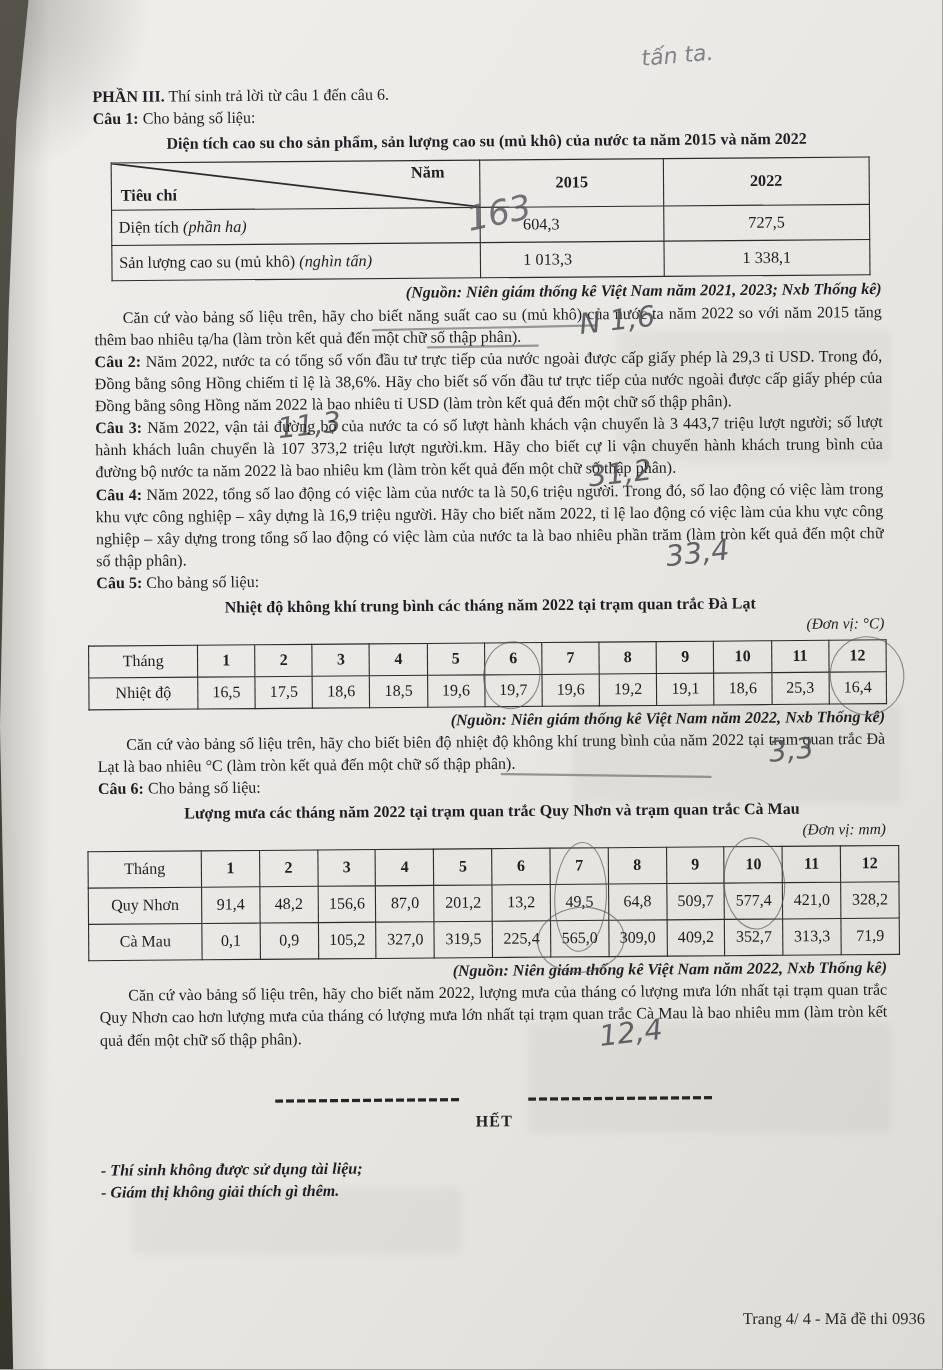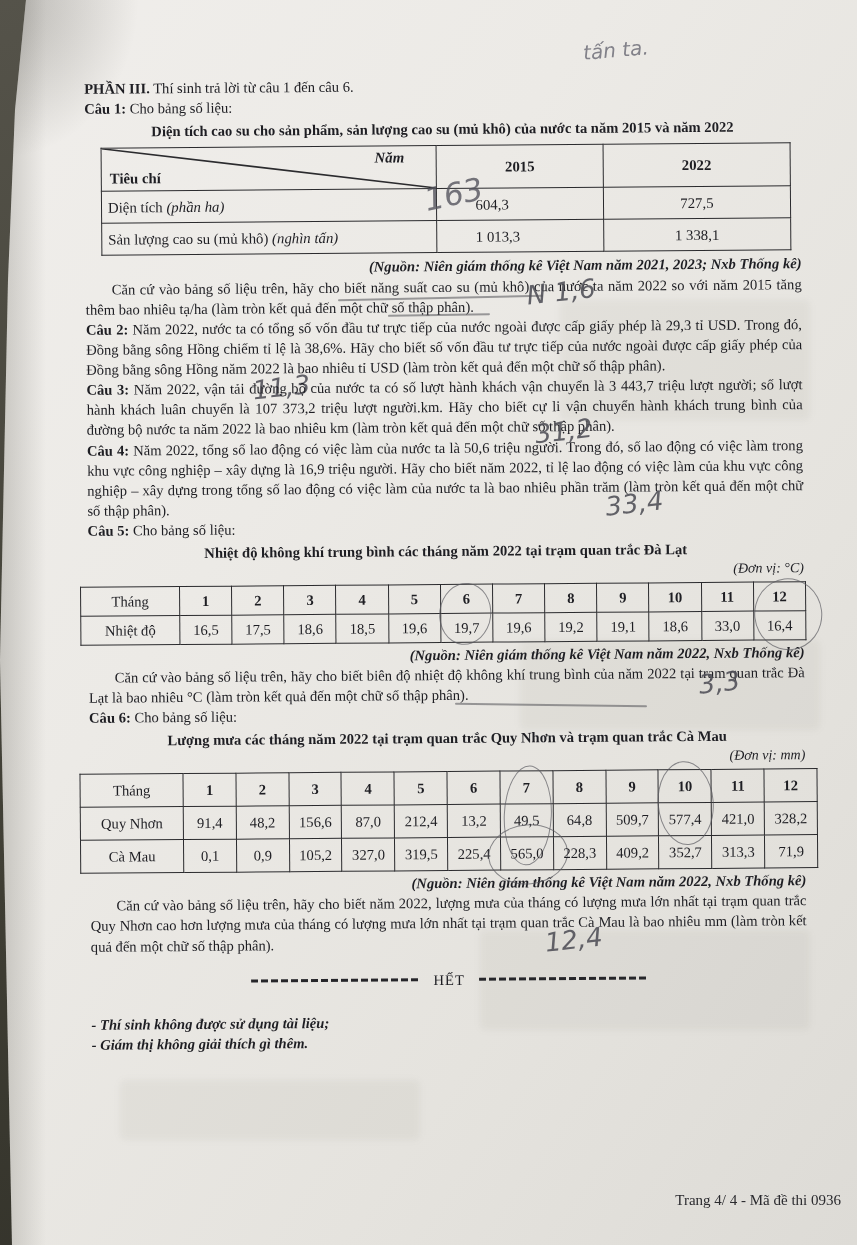--- a/index.html
+++ b/index.html
@@ -28,21 +28,21 @@
   .ttl{font-weight:700;text-align:center;margin-top:3px;text-indent:0;}
   .src{font-style:italic;font-weight:600;text-align:right;margin:1px 0 0 0;text-indent:0;}
   .unit{font-style:italic;text-align:right;font-size:14px;margin:0;text-indent:0;}
 
   
   table{border-collapse:collapse;}
   .t1{width:690px;margin:6px 0 3px 16px;font-size:14.8px;}
   .t1 td,.t1 th{border:1.4px solid #2b2b2e;padding:2px 6px;}
   .t1 .diag{width:350px;height:42px;position:relative;padding:0;}
   .t1 .diag svg{position:absolute;inset:0;width:100%;height:100%;}
-  .diag-top{position:absolute;top:1px;right:32px;font-weight:700;font-style:italic;}
+  .diag-top{position:absolute;top:1px;right:32px;font-weight:700;}
   .diag-bot{position:absolute;bottom:2px;left:8px;font-weight:700;}
   .t1 th.yr{font-weight:700;text-align:center;}
   .t1 .yr15{width:158px;}
   .t1 .yr22{width:182px;}
   .t1 td.lbl{text-align:left;font-weight:400;height:27px;}
   .t1 td.v15{text-align:left;padding-left:38px;}
   .t1 td.v22{text-align:center;}
 
   
   .t2{width:726px;margin:3px 0 2px -8px;font-size:14.6px;table-layout:fixed;}
@@ -72,21 +72,21 @@
   .hw{font-family:"DejaVu Sans", sans-serif;font-style:italic;color:#4f4f57;}
   .answer{position:absolute;font-size:26px;line-height:1;transform:rotate(-6deg);opacity:.88;white-space:nowrap;}
   .top-note{position:absolute;left:583px;top:38px;font-size:20px;color:#70707a;transform:rotate(-5deg);opacity:.85;}
   .scribble{position:absolute;left:424px;top:176px;font-size:31px;color:#55555e;transform:rotate(-12deg);opacity:.8;}
   .stroke{position:absolute;height:2px;background:rgba(82,82,88,.55);border-radius:2px;pointer-events:none;}
 
   
   .end-row{display:flex;align-items:center;justify-content:center;gap:14px;margin-top:16px;text-indent:0;}
   .dash{width:168px;height:2.4px;
     background:repeating-linear-gradient(90deg,#26262a 0 7px,rgba(0,0,0,0) 7px 10px);}
-  .end-label{font-weight:400;letter-spacing:1px;}
+  .end-label{font-weight:700;letter-spacing:1px;margin-top:40px;}
   .notes{margin-top:22px;font-style:italic;font-weight:600;text-align:left;text-indent:0;}
   .footer{position:absolute;right:16px;top:1192px;font-size:15px;color:#2a2a2e;text-align:center;}
 </style>
 </head>
 <body>
 
 <div class="paper">
 
   <div class="smudge" style="left:560px;top:300px;width:250px;height:120px;"></div>
   <div class="smudge" style="left:520px;top:640px;width:300px;height:90px;"></div>
@@ -180,21 +180,21 @@
       <td>16,5</td>
             <td>17,5</td>
             <td>18,6</td>
             <td>18,5</td>
             <td>19,6</td>
             <td>19,7</td>
             <td>19,6</td>
             <td>19,2</td>
             <td>19,1</td>
             <td>18,6</td>
-            <td>33,0</td>
+            <td>25,3</td>
             <td>16,4</td>
           </tr>
     </tbody>
       </table>
 
     <p class="line src">(Nguồn: Niên giám thống kê Việt Nam năm 2022, Nxb Thống kê)</p>
 
     <div class="para ind">
       <span>Căn cứ vào bảng số liệu trên, hãy cho biết biên độ nhiệt độ không khí trung bình của năm 2022 tại trạm quan trắc Đà Lạt là bao nhiêu °C (làm tròn kết quả đến một chữ số thập phân).</span>
       <span class="hw answer" style="left:584px;top:8px;">3,3</span>
@@ -223,40 +223,40 @@
             <td>11</td>
             <td>12</td>
           </tr>
       <tr>
         <th>Quy Nhơn</th>
 
       <td>91,4</td>
             <td>48,2</td>
             <td>156,6</td>
             <td>87,0</td>
-            <td>212,4</td>
+            <td>201,2</td>
             <td>13,2</td>
             <td>49,5</td>
             <td>64,8</td>
             <td>509,7</td>
             <td>577,4</td>
             <td>421,0</td>
             <td>328,2</td>
           </tr>
       <tr>
         <th>Cà Mau</th>
 
       <td>0,1</td>
             <td>0,9</td>
             <td>105,2</td>
             <td>327,0</td>
             <td>319,5</td>
             <td>225,4</td>
             <td>565,0</td>
-            <td>228,3</td>
+            <td>309,0</td>
             <td>409,2</td>
             <td>352,7</td>
             <td>313,3</td>
             <td>71,9</td>
           </tr>
     </tbody>
       </table>
 
     <p class="line src">(Nguồn: Niên giám thống kê Việt Nam năm 2022, Nxb Thống kê)</p>
 

